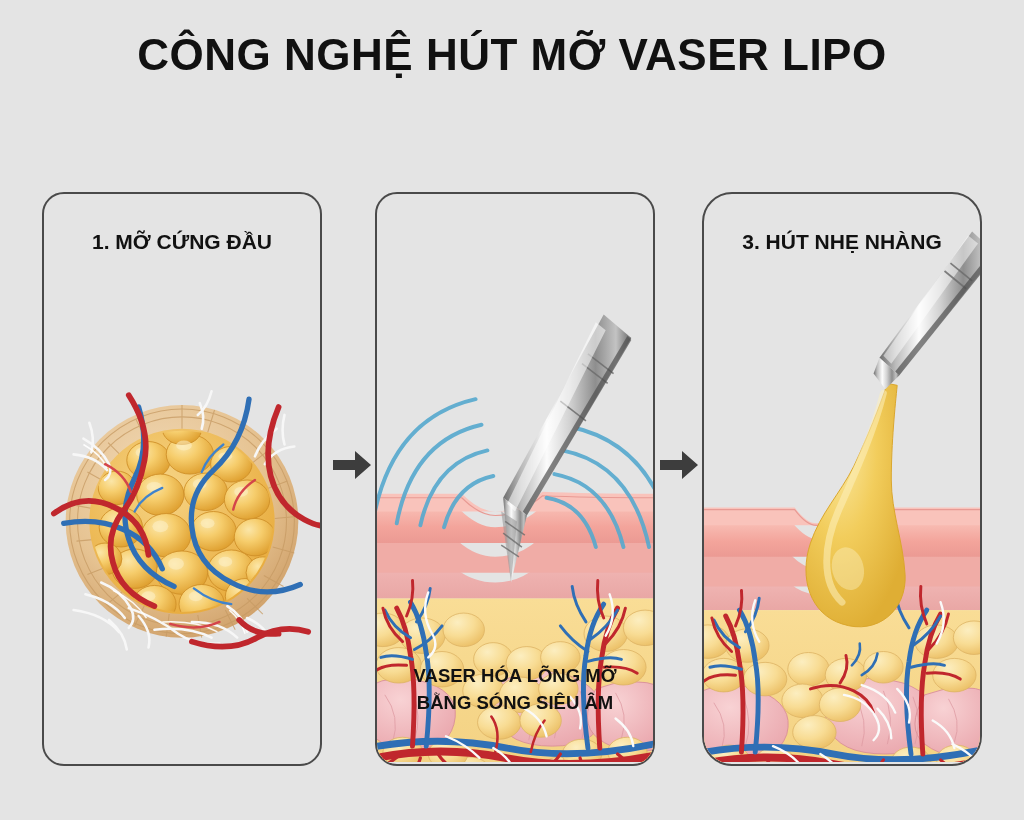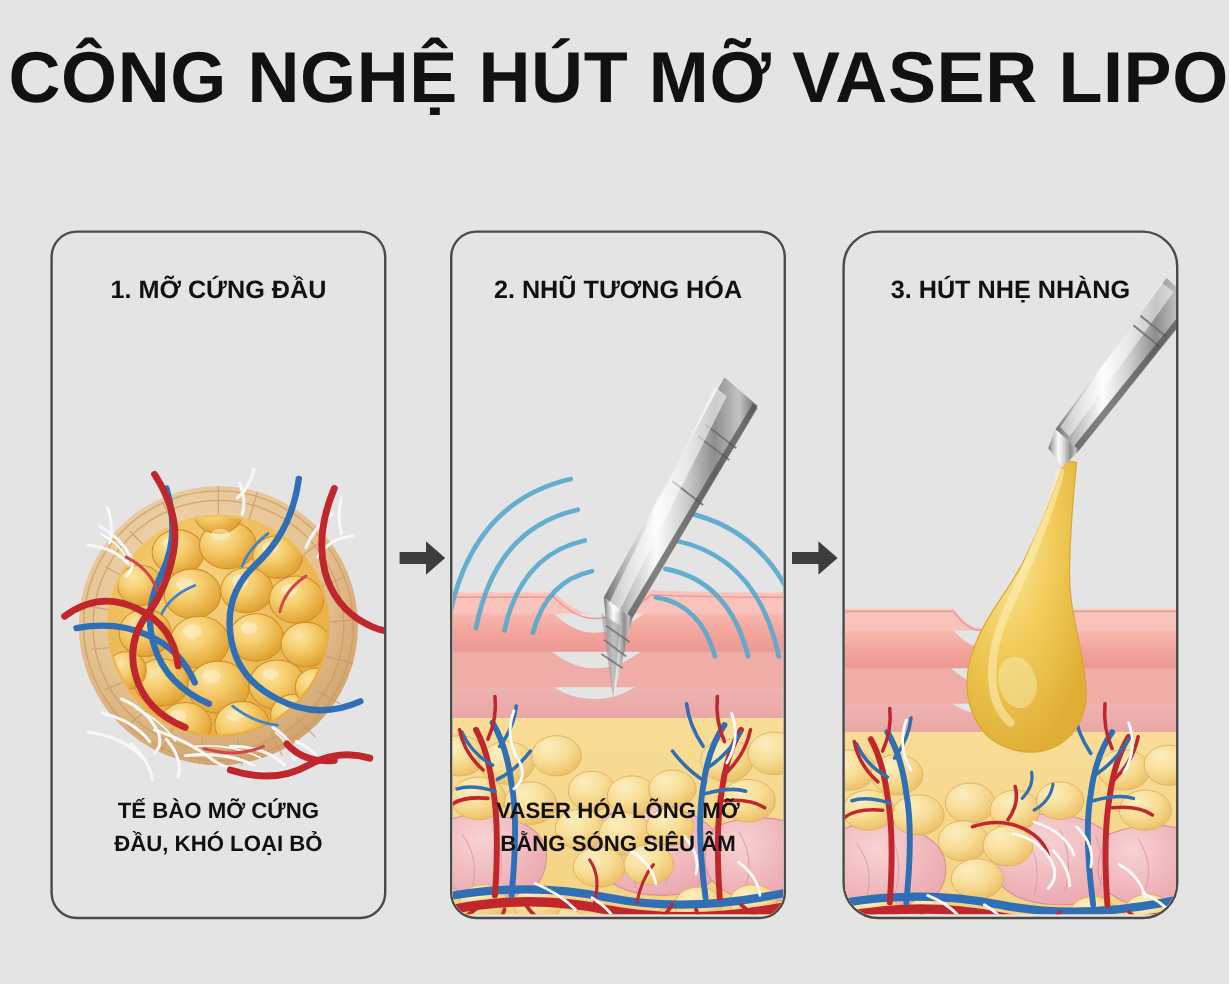--- a/index.html
+++ b/index.html
@@ -13,22 +13,22 @@
   #stage {
     position: relative;
     width: 1024px; height: 820px;
     background: #e4e4e4;
   }
 
   
   #main-title {
     position: absolute;
     top: 30px; left: 0; width: 1024px;
-    text-align: right;
-    font-size: 60px;
+    text-align: center;
+    font-size: 44px;
     font-weight: 700;
     letter-spacing: 0.5px;
     color: #111111;
     white-space: nowrap;
   }
 
   
   .panel {
     position: absolute;
     top: 192px;
@@ -230,26 +230,23 @@
         <path d="M150 452 q38 12 66 -4 q26 -14 52 -6"></path>
         <path d="M198 430 q14 16 40 14"></path>
       </g>
       <g stroke="#d4454a" fill="none" stroke-width="2.5" stroke-linecap="round">
         <path d="M62 272 q20 10 26 28"></path>
         <path d="M214 288 q-18 12 -22 30"></path>
         <path d="M128 434 q28 8 50 -2"></path>
       </g>
     </svg>
 
-    <div class="panel-caption">TẾ BÀO MỠ CỨNG
-ĐẦU, KHÓ LOẠI BỎ</div>
   </div>
 
   <div class="panel" id="panel-2">
-    <div class="panel-heading">2. NHŨ TƯƠNG HÓA</div>
 
     <svg class="art" viewBox="0 0 280 574" preserveAspectRatio="xMidYMid meet">
       <defs>
         <linearGradient id="p2epi" x1="0" y1="0" x2="0" y2="1">
           <stop offset="0%" stop-color="#f8bdb4"></stop>
           <stop offset="55%" stop-color="#f3a49b"></stop>
           <stop offset="100%" stop-color="#eb9a93"></stop>
         </linearGradient>
         <linearGradient id="p2derm" x1="0" y1="0" x2="0" y2="1">
           <stop offset="0%" stop-color="#f0b5b3"></stop>

